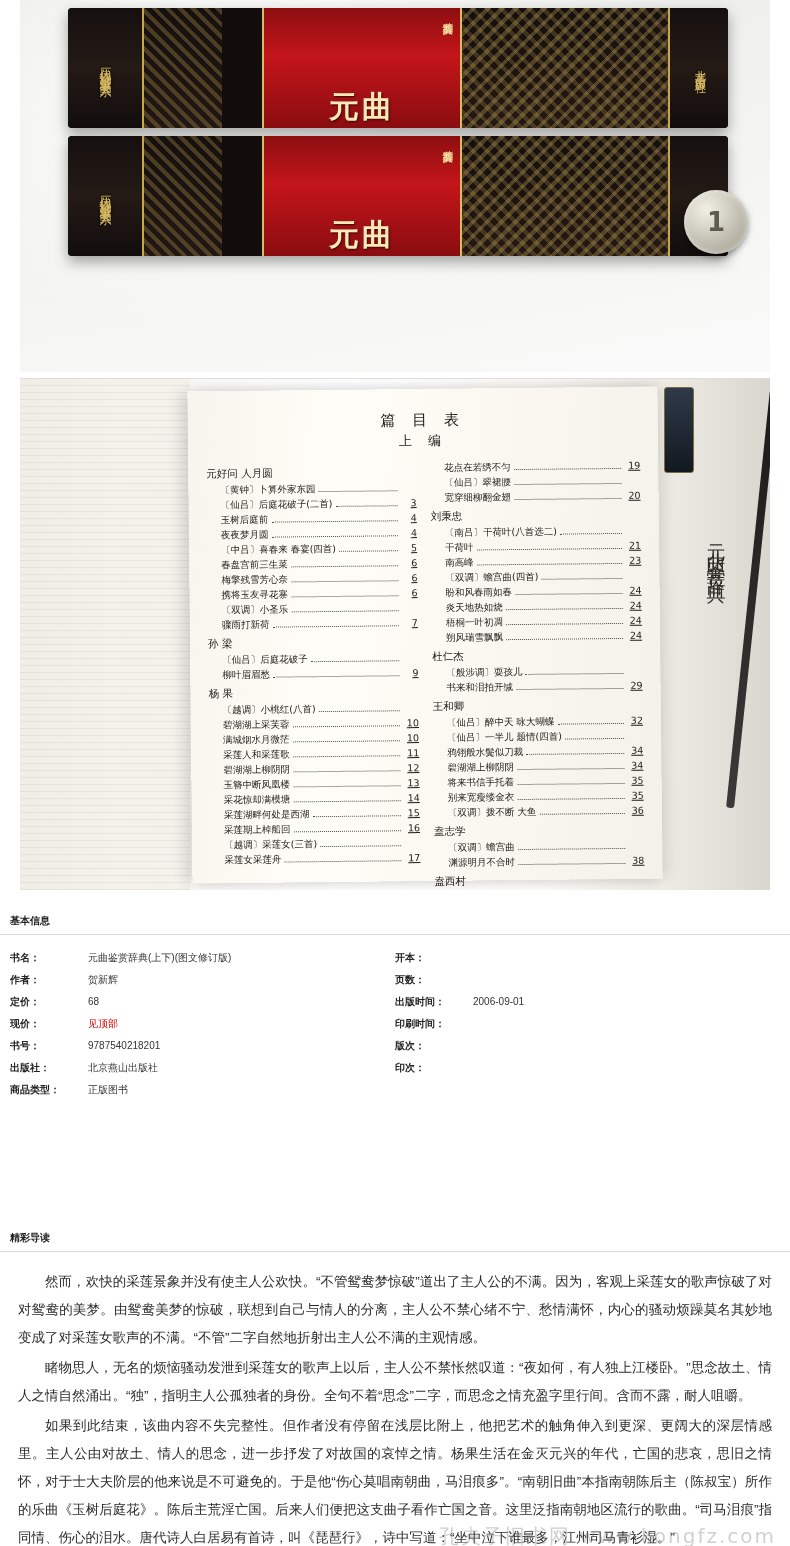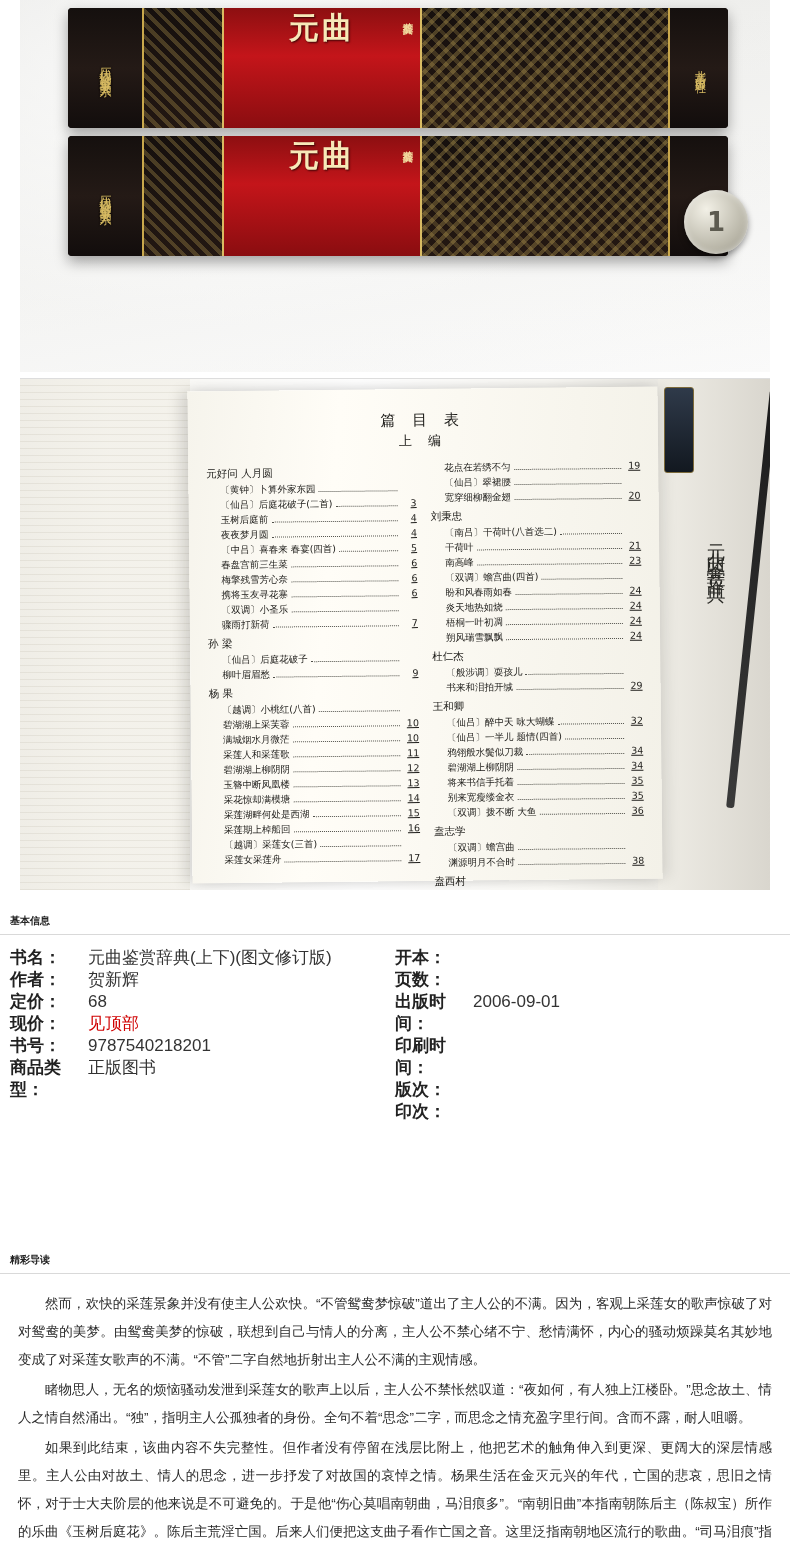--- a/index.html
+++ b/index.html
@@ -55,24 +55,25 @@
   }
   .orn {
     width: 78px; height:100%;
     background:
       repeating-linear-gradient(45deg, rgba(205,175,90,.28) 0 4px, rgba(0,0,0,0) 4px 9px),
       linear-gradient(180deg,#16100e,#221712);
   }
   .redpanel {
     width: 200px; height:100%;
     background: linear-gradient(180deg,#8d0f11,#c4151a 40%,#8a0d10);
-    display:flex; align-items:flex-start; justify-content:center;
+    display:flex; align-items:flex-end; justify-content:center;
     position:relative;
     border-left:2px solid #d8bb63;
     border-right:2px solid #d8bb63;
+    margin-left:40px;
   }
   .redpanel .title-cn {
     writing-mode: horizontal-tb;
     color:#f7e9b8;
     font-size:30px;
     font-weight:bold;
     letter-spacing:3px;
     text-shadow:1px 1px 2px #3a0405;
     font-family:"DejaVu Sans", sans-serif;
   }
@@ -188,21 +189,21 @@
     margin: 18px 0 0;
     padding: 6px 10px 6px 10px;
     font-size: 10px;
     font-weight: bold;
     color:#222;
     border-bottom: 1px solid #d9d9d9;
   }
   .info-wrap {
     display:flex;
     padding: 12px 10px 16px;
-    font-size: 17px;
+    font-size: 10px;
   }
   .info-col { width: 50%; }
   .info-row { display:flex; line-height: 22px; }
   .info-label { width: 78px; font-weight: bold; color:#222; }
   .info-value { color:#333; }
   .info-value.red { color:#d00000; }
 
   .gap { height: 90px; }
 
   
@@ -538,20 +539,24 @@
         </div>
         <div class="info-row">
           <div class="info-label">现价：</div>
           <div class="info-value red">见顶部</div>
         </div>
         <div class="info-row">
           <div class="info-label">书号：</div>
           <div class="info-value">9787540218201</div>
         </div>
         <div class="info-row">
+          <div class="info-label">出版社：</div>
+          <div class="info-value">北京燕山出版社</div>
+        </div>
+        <div class="info-row">
           <div class="info-label">商品类型：</div>
           <div class="info-value">正版图书</div>
         </div>
       </div>
     <div class="info-col" id="info-right">
         <div class="info-row">
           <div class="info-label">开本：</div>
           <div class="info-value"></div>
         </div>
         <div class="info-row">

